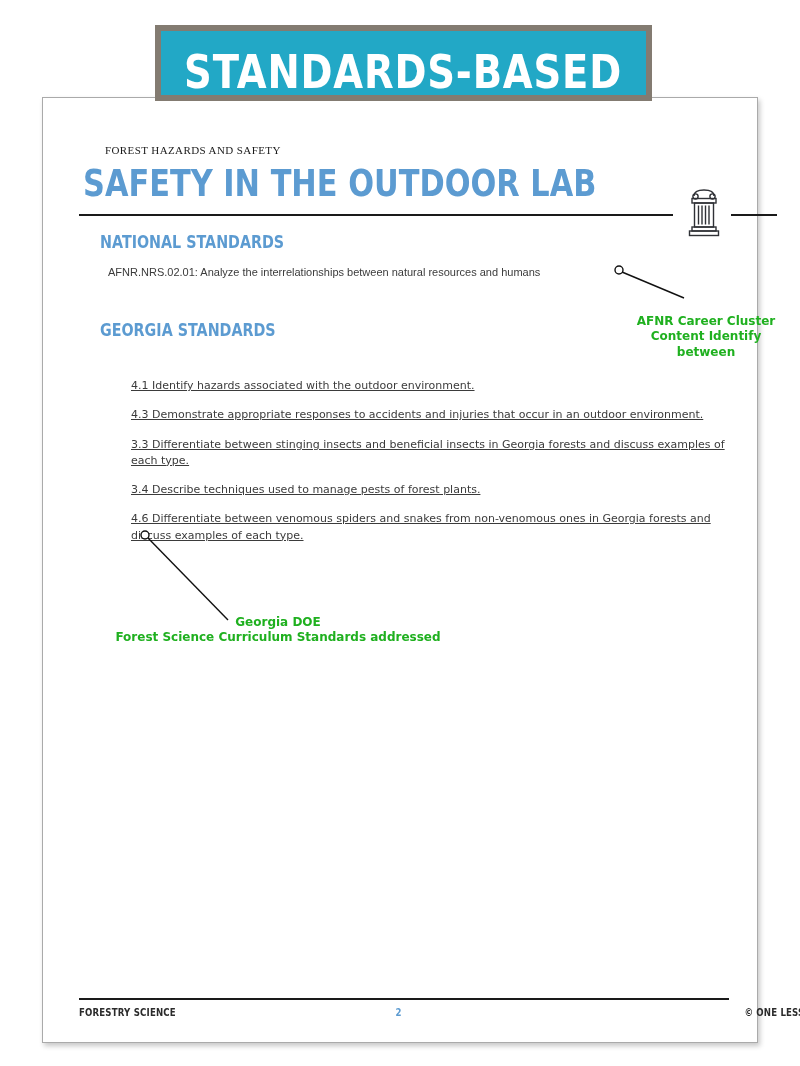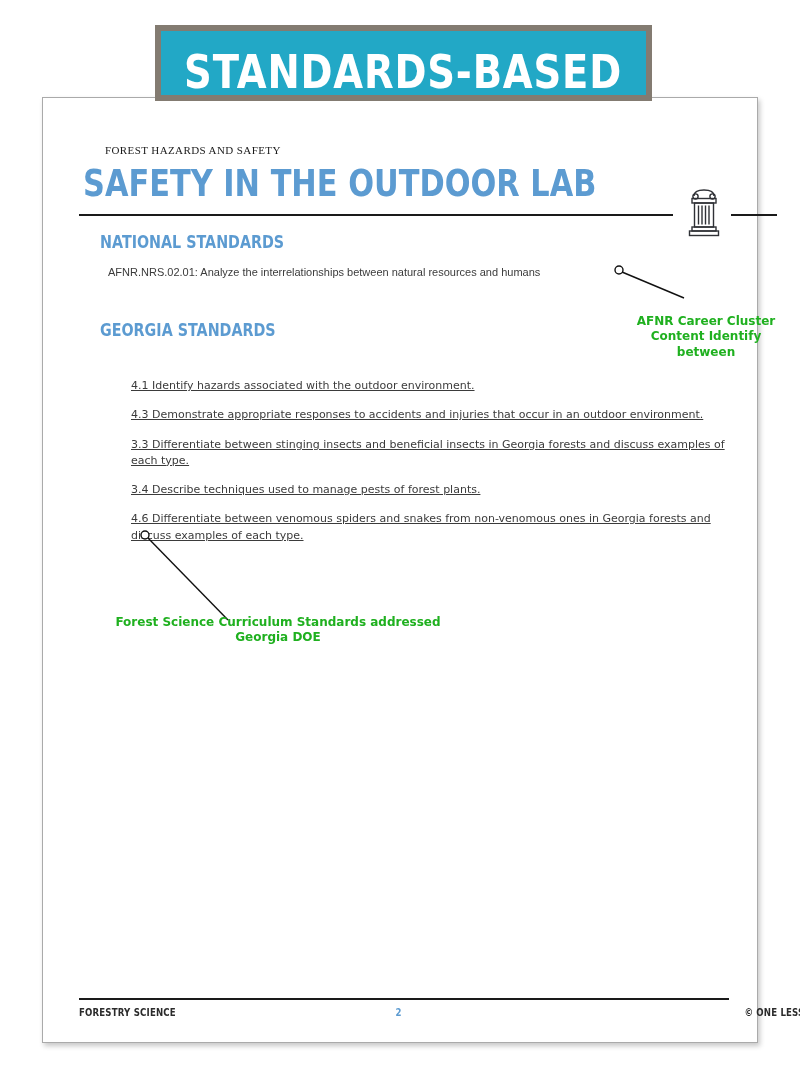--- a/index.html
+++ b/index.html
@@ -240,15 +240,15 @@
   <circle cx="145" cy="535" r="4" fill="#ffffff" stroke="#111111" stroke-width="1.4"></circle>
   <line x1="148" y1="538" x2="228" y2="620" stroke="#111111" stroke-width="1.4"></line>
 </svg>
 
 <div class="annotation" id="annotation-afnr">
     <div>AFNR Career Cluster</div>
     <div>Content Identify</div>
     <div>between</div>
   </div>
 <div class="annotation" id="annotation-gadoe">
+    <div>Georgia DOE</div>
     <div>Forest Science Curriculum Standards addressed</div>
-    <div>Georgia DOE</div>
   </div>
 
 </body></html>

